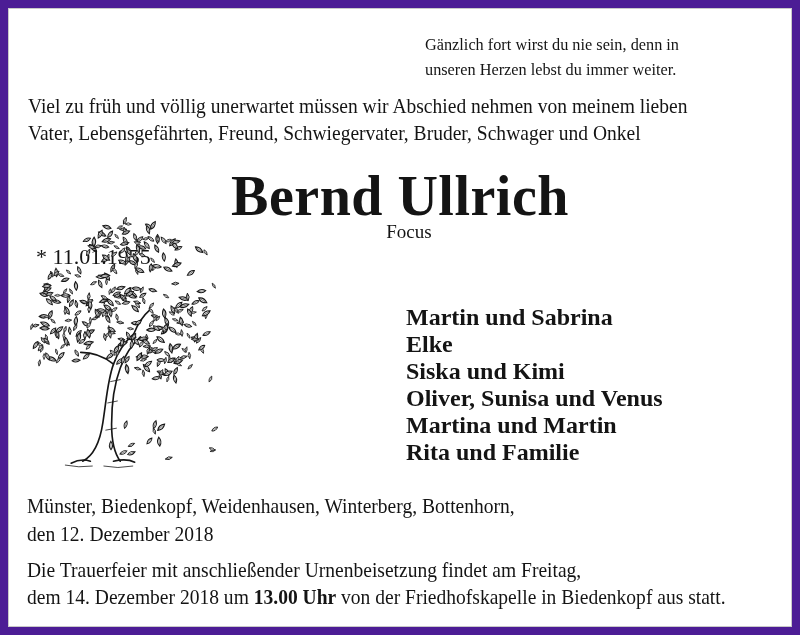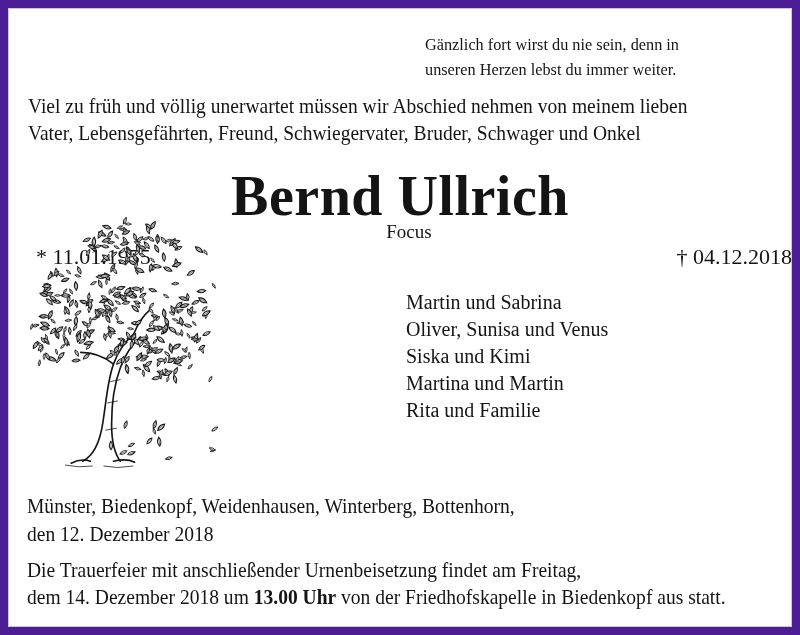--- a/index.html
+++ b/index.html
@@ -29,21 +29,21 @@
     left:18px;right:0;top:213px;text-align:center;font-size:19px;
   }
   .dates{
     left:0;right:0;top:236px;display:flex;justify-content:space-between;gap:54px;
     font-size:22px;
     margin-left:28px;
   }
   .tree-wrap{left:13px;top:189px;width:212px;height:272px;}
   .tree-wrap svg{width:100%;height:100%;display:block;}
   .mourners{
-    left:398px;top:281px;font-size:20px;font-weight:normal;line-height:27px;
+    left:398px;top:296px;font-size:24px;font-weight:bold;line-height:27px;
   }
   .places{
     left:19px;top:484px;font-size:21px;line-height:28px;
   }
   .funeral{
     left:19px;top:549px;font-size:21px;line-height:27px;
   }
   .funeral strong{font-weight:bold;}
 </style>
 </head>
@@ -60,21 +60,20 @@
     <div>Viel zu früh und völlig unerwartet müssen wir Abschied nehmen von meinem lieben</div>
     <div>Vater, Lebensgefährten, Freund, Schwiegervater, Bruder, Schwager und Onkel</div>
   </div>
 
   <div class="abs headline">Bernd Ullrich</div>
 
   <div class="abs nickname">Focus</div>
 
   <div class="abs dates">
     <span><span>*</span>&nbsp;<span>11.01.1955</span></span>
-    <span><span>†</span>&nbsp;<span>04.12.2018</span></span>
   </div>
 
   <div class="abs tree-wrap">
     <svg id="tree-svg" viewBox="0 0 220 280" preserveAspectRatio="none">
       <defs>
         <g id="leafshape">
           <path d="M0 0 Q3.5 -2.8 7.5 0 Q3.5 2.8 0 0 Z" fill="#ffffff" stroke="#161616" stroke-width="0.9"></path>
           <path d="M1 0 L6.5 0" stroke="#161616" stroke-width="0.45" fill="none"></path>
         </g>
       </defs>
@@ -437,22 +436,23 @@
           <use href="#leafshape" transform="translate(18.9 123.0) rotate(358) scale(1.28)"></use>
           <use href="#leafshape" transform="translate(18.8 131.6) rotate(168) scale(1.03)"></use>
           <use href="#leafshape" transform="translate(12.0 130.4) rotate(106) scale(0.85)"></use>
           <use href="#leafshape" transform="translate(29.7 122.5) rotate(169) scale(0.84)"></use>
         </g>
     </svg>
   </div>
 
   <div class="abs mourners">
     <div>Martin und Sabrina</div>
+    <div>Elke</div>
+    <div>Siska und Kimi</div>
     <div>Oliver, Sunisa und Venus</div>
-    <div>Siska und Kimi</div>
     <div>Martina und Martin</div>
     <div>Rita und Familie</div>
   </div>
 
   <div class="abs places cond">
     <div>Münster, Biedenkopf, Weidenhausen, Winterberg, Bottenhorn,</div>
     <div>den 12. Dezember 2018</div>
   </div>
 
   <div class="abs funeral cond">

